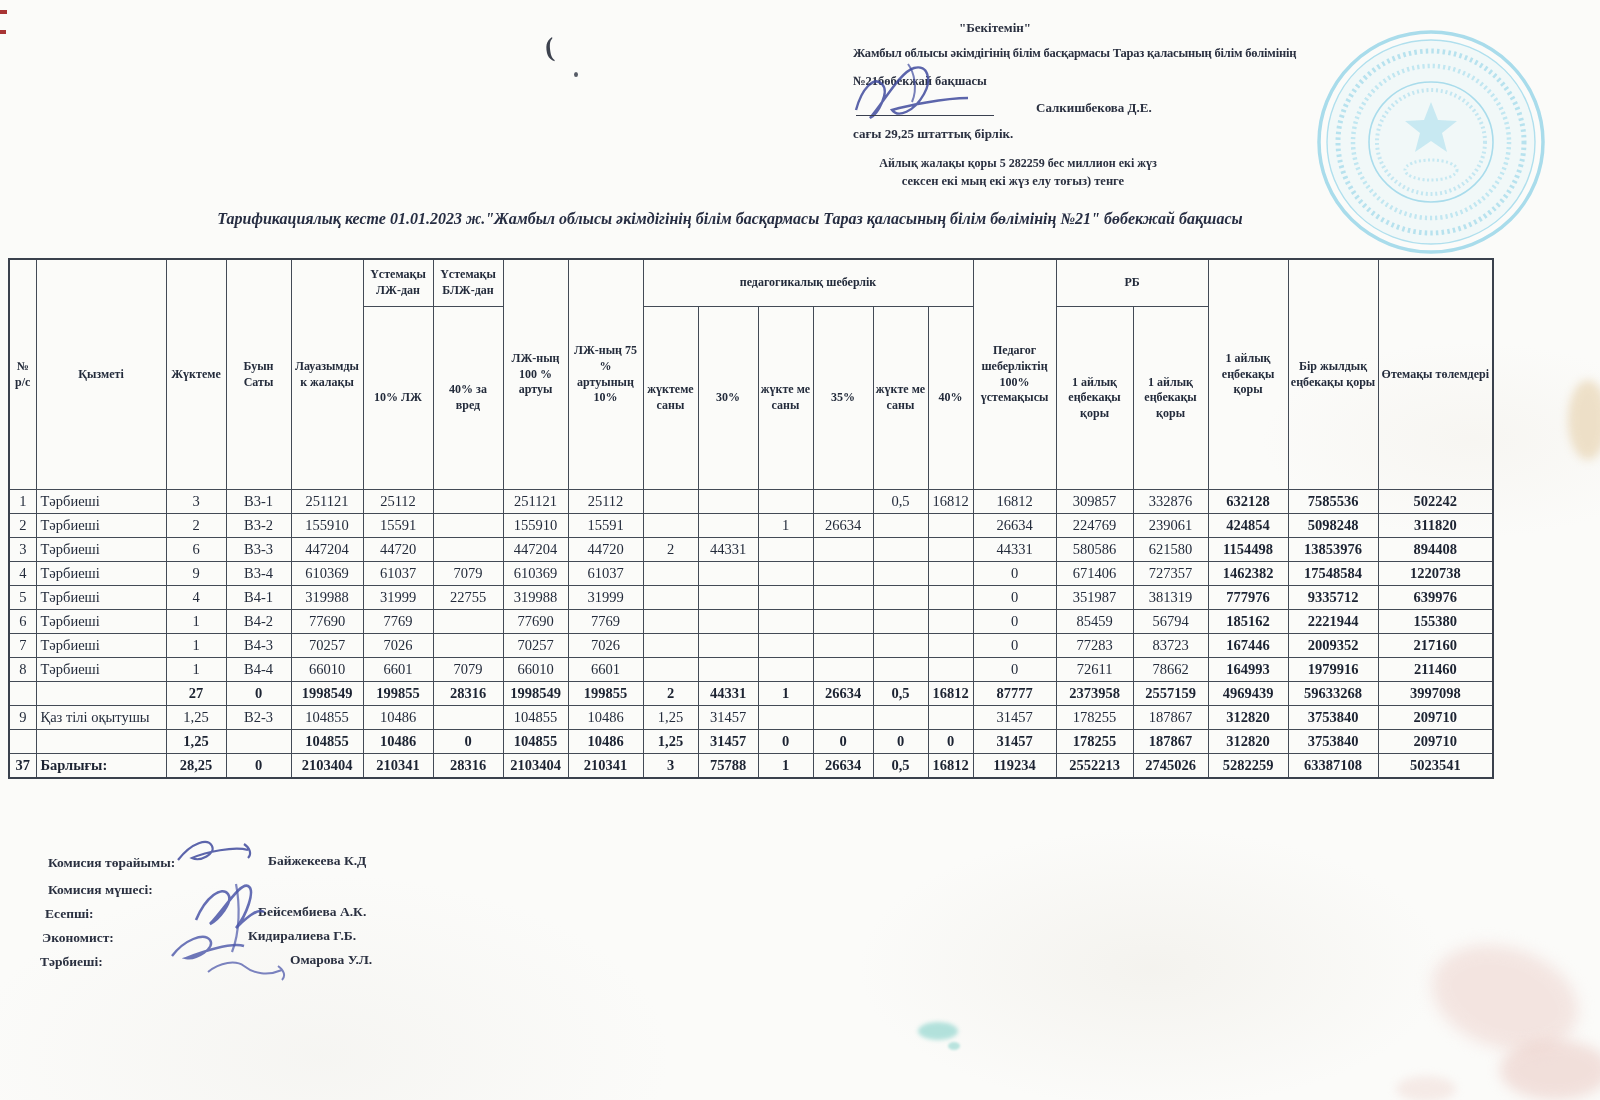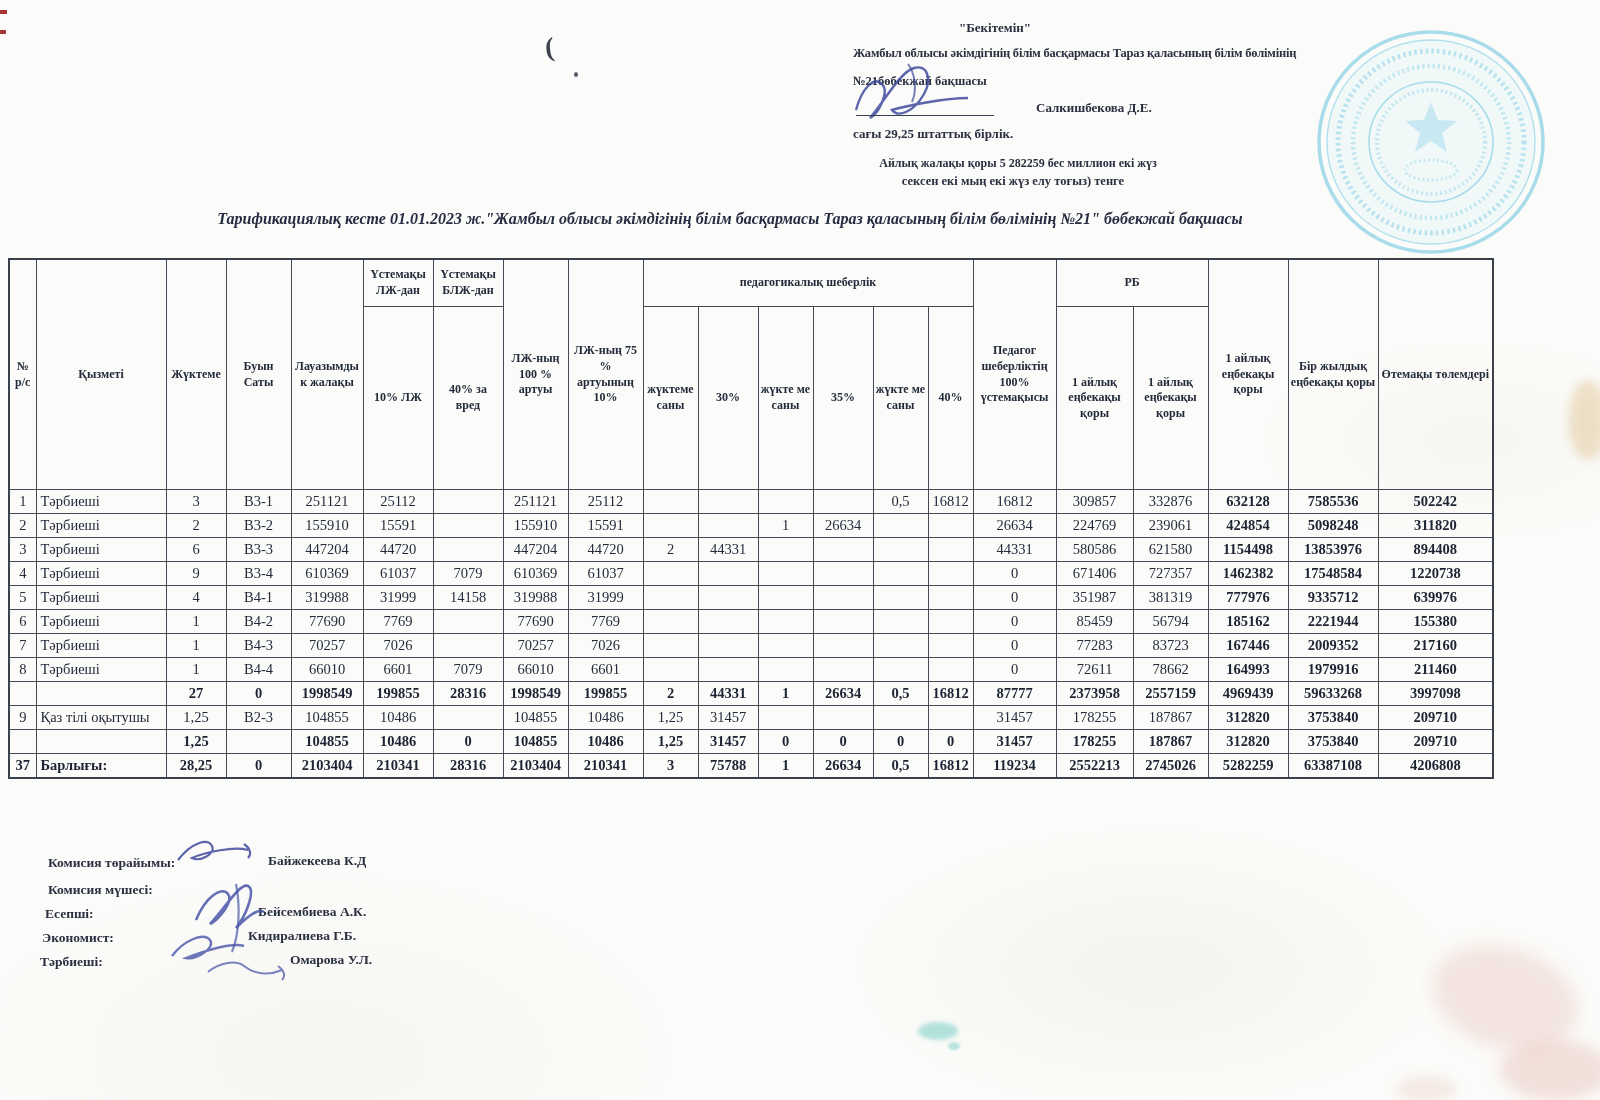--- a/index.html
+++ b/index.html
@@ -249,21 +249,21 @@
         <td>17548584</td>
         <td>1220738</td>
       </tr>
       <tr>
         <td>5</td>
         <td class="cell-left">Тәрбиеші</td>
         <td>4</td>
         <td>В4-1</td>
         <td>319988</td>
         <td>31999</td>
-        <td>14158</td>
+        <td>22755</td>
         <td>319988</td>
         <td>31999</td>
         <td></td>
         <td></td>
         <td></td>
         <td></td>
         <td></td>
         <td></td>
         <td>0</td>
         <td>351987</td>
@@ -424,21 +424,21 @@
         <td>75788</td>
         <td>1</td>
         <td>26634</td>
         <td>0,5</td>
         <td>16812</td>
         <td>119234</td>
         <td>2552213</td>
         <td>2745026</td>
         <td>5282259</td>
         <td>63387108</td>
-        <td>4206808</td>
+        <td>5023541</td>
       </tr>
     </tbody>
 </table>
 
 <div>
   <div class="sig-block-label" style="left:48px;top:855px;">Комисия төрайымы:</div>
   <div class="sig-block-name" style="left:268px;top:853px;">Байжекеева К.Д</div>
   <div class="sig-block-label" style="left:48px;top:882px;">Комисия мүшесі:</div>
   <div class="sig-block-label" style="left:45px;top:906px;">Есепші:</div>
   <div class="sig-block-name" style="left:258px;top:904px;">Бейсембиева А.К.</div>

